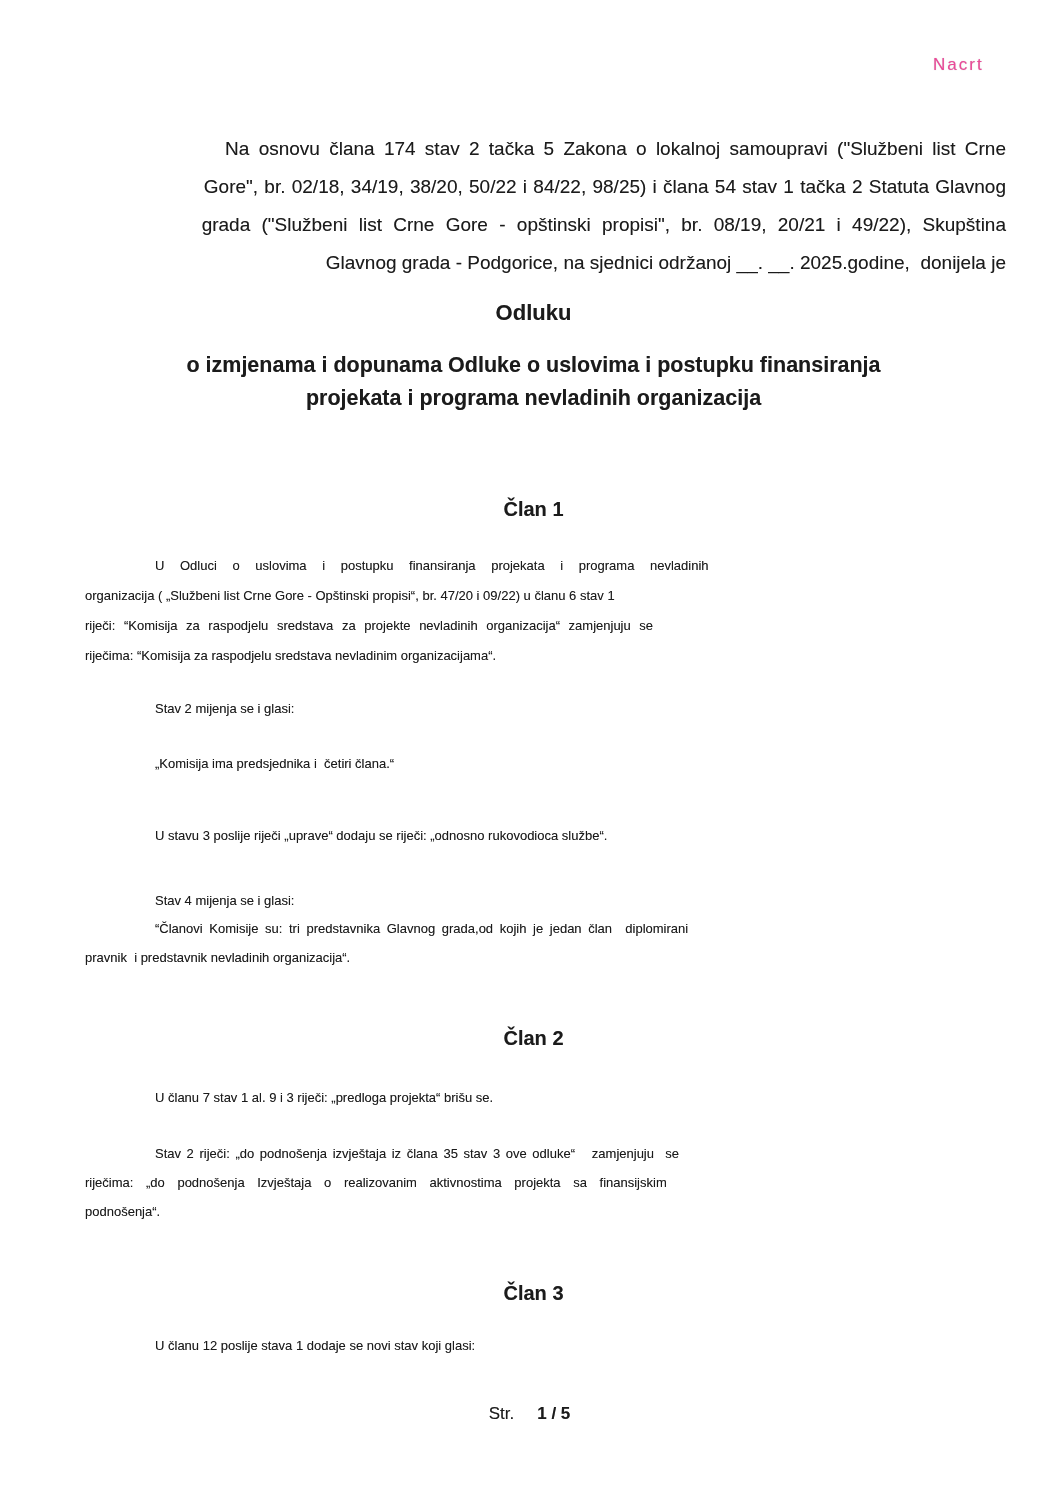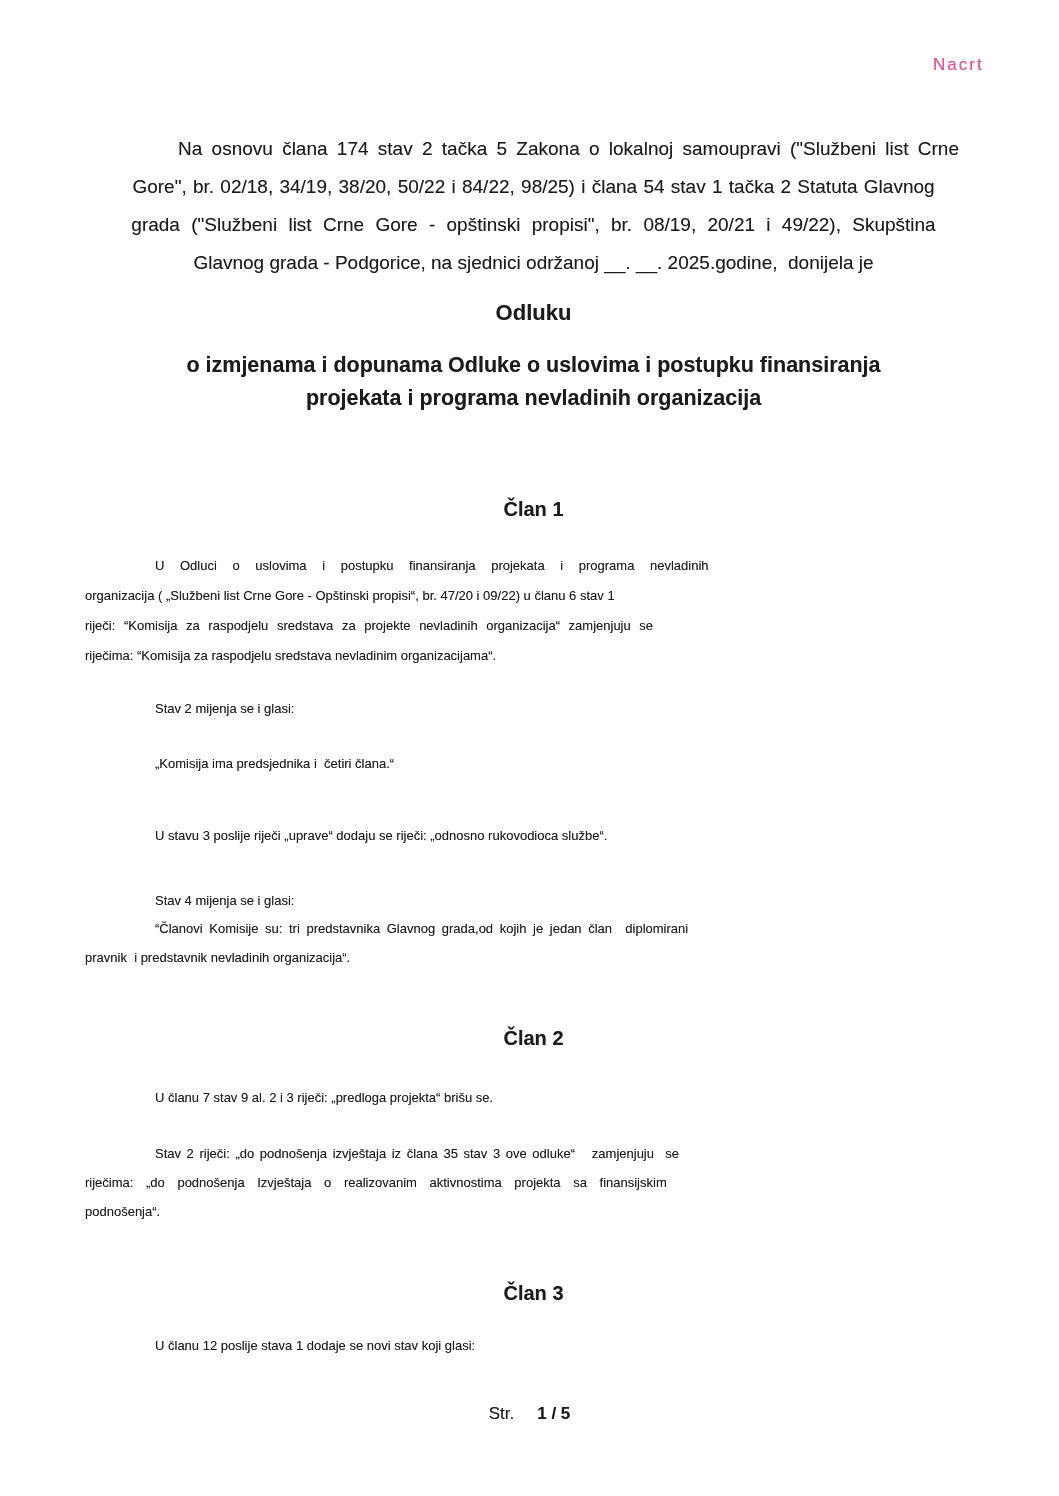--- a/index.html
+++ b/index.html
@@ -9,21 +9,21 @@
     background:#ffffff;
     font-family:"Liberation Sans",sans-serif;
     color:#1b1b1b;
     overflow:hidden;
     text-shadow:0 0 .55px rgba(70,70,70,.5);
   }
   .blk{position:absolute;left:85px;width:897px;}
   .ln{display:block;white-space:pre;}
   .indent{text-indent:70px;}
   .body-txt{font-size:13px;line-height:30px;}
-  .para-preamble{top:130px;font-size:19px;line-height:38px;text-align:center;}
+  .para-preamble{top:130px;font-size:19px;line-height:38px;text-align:right;margin-left:24px;}
   .doc-title{top:297px;text-align:center;font-weight:bold;font-size:22px;line-height:32px;}
   .doc-subtitle{top:349px;text-align:center;font-weight:bold;font-size:21.5px;line-height:33px;}
   .heading{text-align:center;font-weight:bold;font-size:20px;line-height:30px;}
   .h-a1{top:494px;}
   .h-a2{top:1023px;}
   .h-a3{top:1278px;}
   .a1p1{top:551px;}
   .a1p2{top:694px;}
   .a1p3{top:749px;}
   .a1p4{top:821px;}
@@ -91,21 +91,21 @@
 
   <p class="blk body-txt line-para indent a1p5">Stav 4 mijenja se i glasi:</p>
 
   <div class="blk body-txt a1p6">
     <span class="ln indent ws3">“Članovi Komisije su: tri predstavnika Glavnog grada,od kojih je jedan član  diplomirani</span>
     <span class="ln">pravnik  i predstavnik nevladinih organizacija“.</span>
   </div>
 
   <h3 class="blk heading h-a2">Član 2</h3>
 
-  <p class="blk body-txt line-para indent a2p1">U članu 7 stav 9 al. 2 i 3 riječi: „predloga projekta“ brišu se.</p>
+  <p class="blk body-txt line-para indent a2p1">U članu 7 stav 1 al. 9 i 3 riječi: „predloga projekta“ brišu se.</p>
 
   <div class="blk body-txt a2p2">
     <span class="ln indent ws2">Stav 2 riječi: „do podnošenja izvještaja iz člana 35 stav 3 ove odluke“   zamjenjuju  se</span>
     <span class="ln ws9">riječima: „do podnošenja Izvještaja o realizovanim aktivnostima projekta sa finansijskim</span>
     <span class="ln">podnošenja“.</span>
   </div>
 
   <h3 class="blk heading h-a3">Član 3</h3>
 
   <p class="blk body-txt line-para indent a3p1">U članu 12 poslije stava 1 dodaje se novi stav koji glasi:</p>

